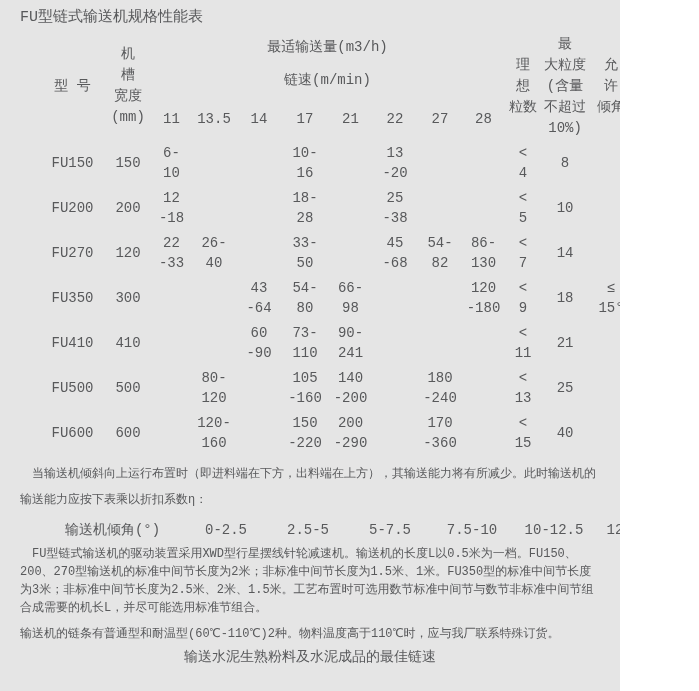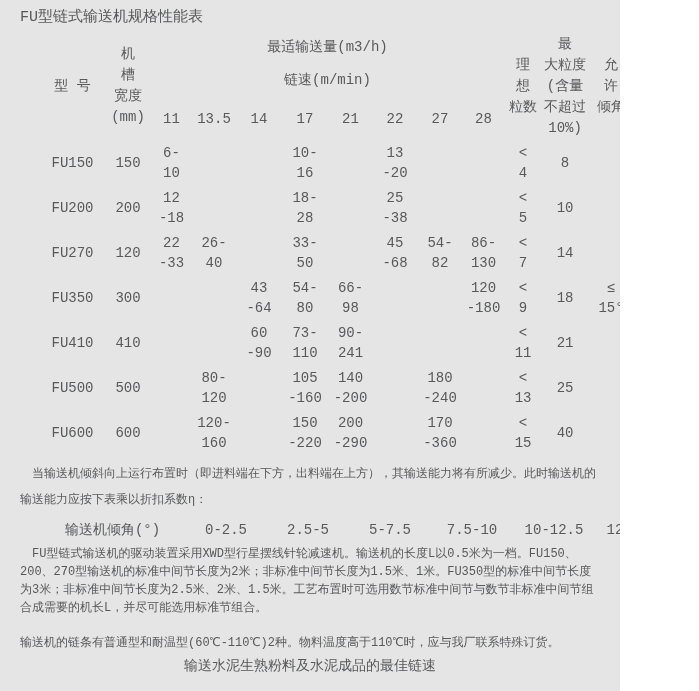--- a/index.html
+++ b/index.html
@@ -35,21 +35,21 @@
   #discount-table td {
     text-align:center; vertical-align:middle; padding:0; line-height:24px;
   }
   #discount-table tr { height:25px; }
   
   .para {
     margin:0; padding:0 20px; font-size:12px; color:#58595b;
   }
   #para-1 { margin-top:6px; line-height:26px; text-indent:1em; }
   #para-2 { margin-top:3px; line-height:18px; text-indent:1em; }
-  #para-3 { margin-top:15px; line-height:22px; text-indent:0; }
+  #para-3 { margin-top:6px; line-height:22px; text-indent:0; }
   #footer-caption {
     margin:1px 0 0 0; text-align:center; font-size:14px; line-height:22px;
   }
 </style>
 </head>
 <body>
 
 <div id="page">
 
   <h1 id="doc-title">FU型链式输送机规格性能表</h1>

